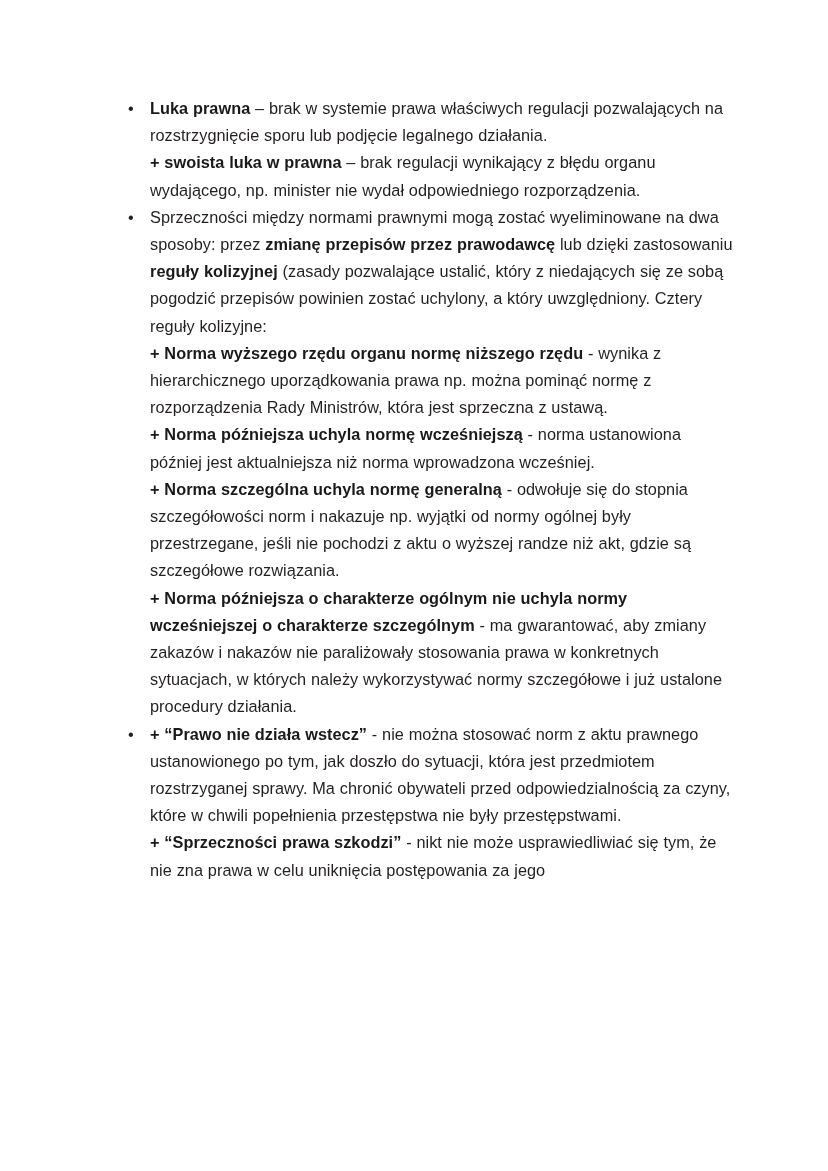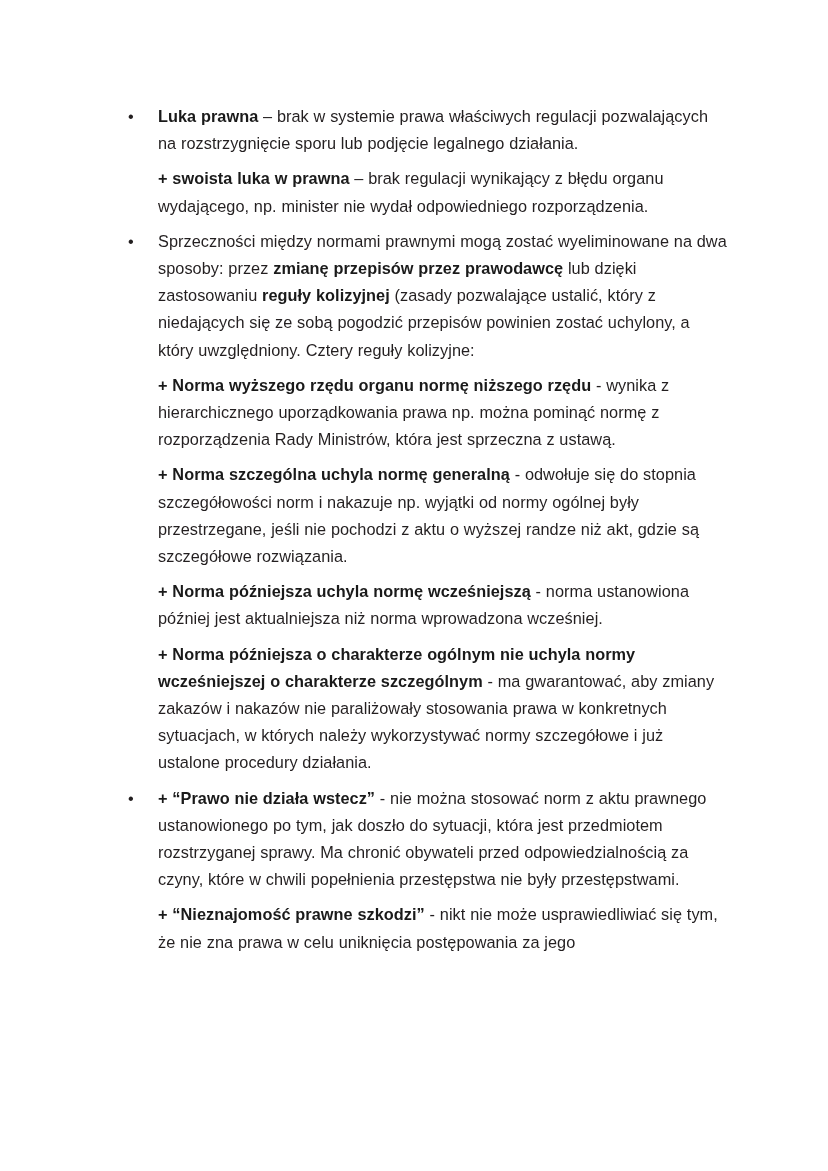--- a/index.html
+++ b/index.html
@@ -47,21 +47,21 @@
     position: absolute;
     left: 0px;
     top: 0px;
     width: 14px;
     line-height: 27.2px;
     font-size: 16.3px;
     color: #231f20;
   }
 
   .para {
-    margin: 8px;
+    margin: 0;
     text-align: left;
     max-width: 608px;
   }
 
   .para + .para {
     margin-top: 0;
   }
 
   b, .b {
     font-weight: 700;
@@ -80,23 +80,23 @@
   <div class="doc-body" id="doc-body">
       <div class="bullet-block">
         <span class="bullet-marker">•</span>
         <p class="para"><span class="b">Luka prawna</span><span> – </span><span>brak w systemie prawa właściwych regulacji pozwalających na rozstrzygnięcie sporu lub podjęcie legalnego działania.</span></p>
         <p class="para"><span class="b">+ swoista luka w prawna</span><span> – </span><span>brak regulacji wynikający z błędu organu wydającego, np. minister nie wydał odpowiedniego rozporządzenia.</span></p>
       </div>
       <div class="bullet-block">
         <span class="bullet-marker">•</span>
         <p class="para"><span>Sprzeczności między normami prawnymi mogą zostać wyeliminowane na dwa sposoby: przez </span><span class="b">zmianę przepisów przez prawodawcę</span><span> lub dzięki zastosowaniu </span><span class="b">reguły kolizyjnej</span><span> (zasady pozwalające ustalić, który z niedających się ze sobą pogodzić przepisów powinien zostać uchylony, a który uwzględniony. Cztery reguły kolizyjne:</span></p>
         <p class="para"><span class="b">+ Norma wyższego rzędu organu normę niższego rzędu</span><span> - </span><span>wynika z hierarchicznego uporządkowania prawa np. można pominąć normę z rozporządzenia Rady Ministrów, która jest sprzeczna z ustawą.</span></p>
+        <p class="para"><span class="b">+ Norma późniejsza uchyla normę wcześniejszą</span><span> - </span><span>norma ustanowiona później jest aktualniejsza niż norma wprowadzona wcześniej.</span></p>
         <p class="para"><span class="b">+ Norma szczególna uchyla normę generalną</span><span> - </span><span>odwołuje się do stopnia szczegółowości norm i nakazuje np. wyjątki od normy ogólnej były przestrzegane, jeśli nie pochodzi z aktu o wyższej randze niż akt, gdzie są szczegółowe rozwiązania.</span></p>
-        <p class="para"><span class="b">+ Norma późniejsza uchyla normę wcześniejszą</span><span> - </span><span>norma ustanowiona później jest aktualniejsza niż norma wprowadzona wcześniej.</span></p>
         <p class="para"><span class="b">+ Norma późniejsza o charakterze ogólnym nie uchyla normy wcześniejszej o charakterze szczególnym</span><span> - </span><span>ma gwarantować, aby zmiany zakazów i nakazów nie paraliżowały stosowania prawa w konkretnych sytuacjach, w których należy wykorzystywać normy szczegółowe i już ustalone procedury działania.</span></p>
       </div>
       <div class="bullet-block">
         <span class="bullet-marker">•</span>
         <p class="para"><span class="b">+ “Prawo nie działa wstecz”</span><span> - </span><span>nie można stosować norm z aktu prawnego ustanowionego po tym, jak doszło do sytuacji, która jest przedmiotem rozstrzyganej sprawy. Ma chronić obywateli przed odpowiedzialnością za czyny, które w chwili popełnienia przestępstwa nie były przestępstwami.</span></p>
-        <p class="para"><span class="b">+ “Nieznajomość prawne szkodzi”</span><span> - </span><span>nikt nie może usprawiedliwiać się tym, że nie zna prawa w celu uniknięcia postępowania za jego</span></p>
+        <p class="para"><span class="b">+ “Sprzeczności prawa szkodzi”</span><span> - </span><span>nikt nie może usprawiedliwiać się tym, że nie zna prawa w celu uniknięcia postępowania za jego</span></p>
       </div>
     </div>
 </div>
 
 </body></html>

